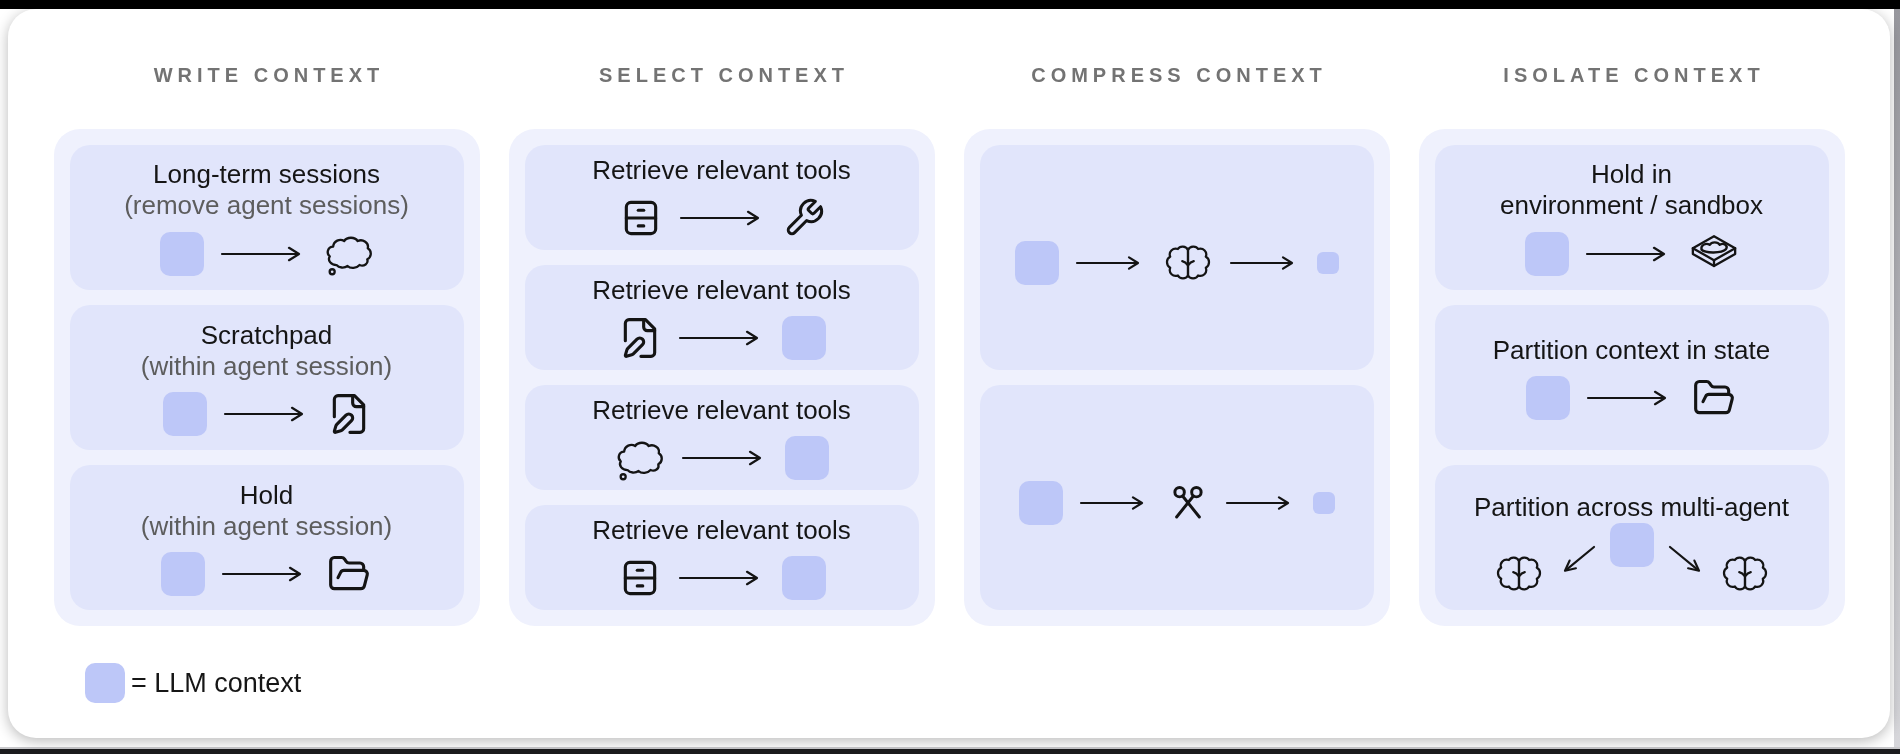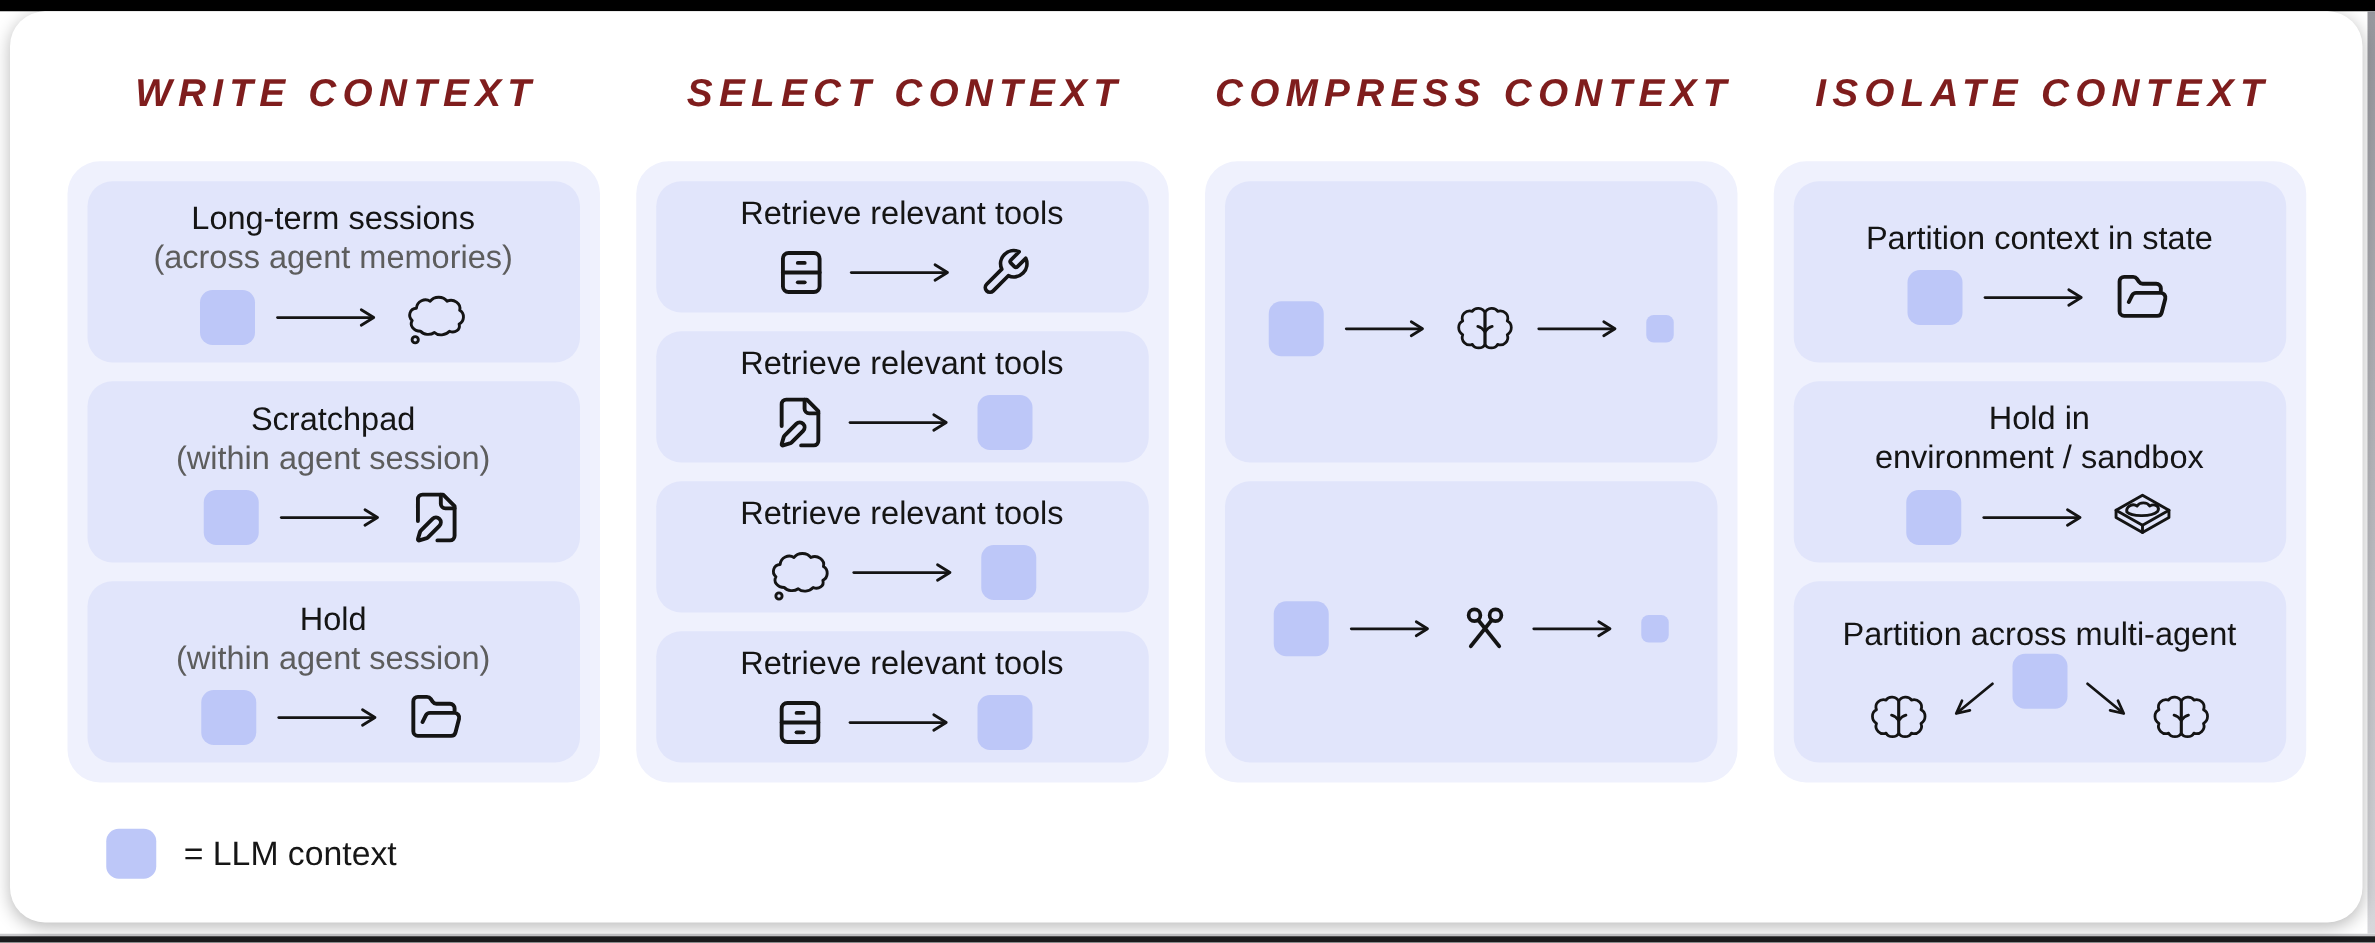--- a/index.html
+++ b/index.html
@@ -13,62 +13,62 @@
   .botbar{position:absolute;bottom:0;left:0;right:0;height:5px;background:#1b1b1d}
   .rightstrip{position:absolute;top:9px;right:0;bottom:7px;width:6px;background:linear-gradient(#97979d,#d7d7db)}
   .stage{
     position:absolute;left:8px;top:9px;right:10px;bottom:16px;
     background:var(--page);border-radius:28px;box-shadow:0 3px 14px rgba(0,0,0,.28);
   }
   .cols{display:flex;justify-content:center;gap:29px;padding-top:44px}
   .col{width:426px;flex:0 0 426px}
   .col-header{
     height:44px;display:flex;align-items:center;justify-content:center;
-    font-size:31px;font-weight:700;letter-spacing:5px;color:#7f1d1d;
-    margin-bottom:32px;white-space:nowrap;padding-left:5px;font-style:italic;
+    font-size:20px;font-weight:700;letter-spacing:5px;color:#737373;
+    margin-bottom:32px;white-space:nowrap;padding-left:5px;
   }
   .panel{
     height:497px;background:var(--panel);border-radius:26px;
     padding:16px;box-sizing:border-box;display:flex;flex-direction:column;gap:15px;
   }
   .card{
     flex:1;background:var(--card);border-radius:20px;
     display:flex;flex-direction:column;align-items:center;justify-content:center;
     padding:8px 12px;box-sizing:border-box;
   }
   .card-title{font-size:26px;line-height:31px;color:#151515;text-align:center;white-space:pre-line;font-weight:500}
   .card-sub{font-size:26px;line-height:31px;color:#5d5d5d;text-align:center}
   .flow{display:flex;align-items:center;justify-content:center;gap:16px;margin-top:10px}
   .flow svg{display:block}
   .sq{background:var(--accent);border-radius:10px;flex:0 0 auto}
   .sq-lg{width:44px;height:44px}
   .sq-sm{width:22px;height:22px;border-radius:6px}
   .flow.split{gap:13px;margin-top:16px}
   .split .f-sq{transform:translateY(-16px)}
   .split .f-brain{transform:translateY(12px)}
-  .legend{position:absolute;left:77px;top:654px;display:flex;align-items:center;gap:22px}
+  .legend{position:absolute;left:77px;top:654px;display:flex;align-items:center;gap:6px}
   .legend-sq{width:40px;height:40px;border-radius:10px;background:var(--accent)}
   .legend-label{font-size:27px;color:#161616}
 </style>
 </head>
 <body style="--accent: #bdc7f8; --panel: #eff1fd; --card: #e1e5fb; --page: #ffffff;">
 
 <div class="topbar"></div>
 <div class="botline"></div>
 <div class="botbar"></div>
 <div class="rightstrip"></div>
 
 <div class="stage">
   <div class="cols" id="columns">
       <div class="col">
         <div class="col-header">WRITE CONTEXT</div>
         <div class="panel">
           <div class="card">
             <div class="card-title">Long-term sessions</div>
-            <div class="card-sub">(across agent memories)</div>
+            <div class="card-sub">(remove agent sessions)</div>
             <div class="flow">
               <div class="sq sq-lg f-sq"></div>
               <span>
                 <svg width="88" height="18" viewBox="0 0 88 18" fill="none" stroke="#141414" stroke-linecap="round" stroke-linejoin="round" stroke-width="2.2">
                   <path d="M2 9h76"></path>
                   <path d="M69 2.8 79 9 69 15.2"></path>
                 </svg>
               </span>
               <span>
                 <svg width="50" height="45" viewBox="0 0 52 46" fill="none" stroke="#141414" stroke-linecap="round" stroke-linejoin="round" stroke-width="2.4">
@@ -258,53 +258,53 @@
               </span>
               <div class="sq sq-sm"></div>
             </div>
           </div>
         </div>
       </div>
       <div class="col">
         <div class="col-header">ISOLATE CONTEXT</div>
         <div class="panel">
           <div class="card">
-            <div class="card-title">Partition context in state</div>
-            <div class="flow">
-              <div class="sq sq-lg f-sq"></div>
-              <span>
-                <svg width="88" height="18" viewBox="0 0 88 18" fill="none" stroke="#141414" stroke-linecap="round" stroke-linejoin="round" stroke-width="2.2">
-                  <path d="M2 9h76"></path>
-                  <path d="M69 2.8 79 9 69 15.2"></path>
-                </svg>
-              </span>
-              <span>
-                <svg width="48" height="44" viewBox="0 0 24 24" fill="none" stroke="#141414" stroke-linecap="round" stroke-linejoin="round" stroke-width="1.7">
-                  <path d="m6 14 1.45-2.9A2 2 0 0 1 9.24 10H20a2 2 0 0 1 1.94 2.5l-1.55 6a2 2 0 0 1-1.94 1.5H4a2 2 0 0 1-2-2V5a2 2 0 0 1 2-2h3.93a2 2 0 0 1 1.66.9l.82 1.2a2 2 0 0 0 1.66.9H18a2 2 0 0 1 2 2v2"></path>
-                </svg>
-              </span>
-            </div>
-          </div>
-          <div class="card">
             <div class="card-title">Hold in
 environment / sandbox</div>
             <div class="flow">
               <div class="sq sq-lg f-sq"></div>
               <span>
                 <svg width="88" height="18" viewBox="0 0 88 18" fill="none" stroke="#141414" stroke-linecap="round" stroke-linejoin="round" stroke-width="2.2">
                   <path d="M2 9h76"></path>
                   <path d="M69 2.8 79 9 69 15.2"></path>
                 </svg>
               </span>
               <span>
                 <svg width="50" height="45" viewBox="0 0 52 46" fill="none" stroke="#141414" stroke-linecap="round" stroke-linejoin="round" stroke-width="2.4">
                   <path d="M26 5 48 17.5 26 30 4 17.5Z"></path>
                   <path d="M4 17.5v6L26 36l22-12.5v-6"></path>
                   <path d="M26 30v6"></path>
                   <path d="M13 19 C12 14 18 11.5 21.5 14 C23.5 10.5 30 10.5 32 14 C36 11.5 41 14.5 38.5 18.5 C34 23 17 23 13 19 Z"></path>
+                </svg>
+              </span>
+            </div>
+          </div>
+          <div class="card">
+            <div class="card-title">Partition context in state</div>
+            <div class="flow">
+              <div class="sq sq-lg f-sq"></div>
+              <span>
+                <svg width="88" height="18" viewBox="0 0 88 18" fill="none" stroke="#141414" stroke-linecap="round" stroke-linejoin="round" stroke-width="2.2">
+                  <path d="M2 9h76"></path>
+                  <path d="M69 2.8 79 9 69 15.2"></path>
+                </svg>
+              </span>
+              <span>
+                <svg width="48" height="44" viewBox="0 0 24 24" fill="none" stroke="#141414" stroke-linecap="round" stroke-linejoin="round" stroke-width="1.7">
+                  <path d="m6 14 1.45-2.9A2 2 0 0 1 9.24 10H20a2 2 0 0 1 1.94 2.5l-1.55 6a2 2 0 0 1-1.94 1.5H4a2 2 0 0 1-2-2V5a2 2 0 0 1 2-2h3.93a2 2 0 0 1 1.66.9l.82 1.2a2 2 0 0 0 1.66.9H18a2 2 0 0 1 2 2v2"></path>
                 </svg>
               </span>
             </div>
           </div>
           <div class="card">
             <div class="card-title">Partition across multi-agent</div>
             <div class="flow split">
               <span class="f-brain">
                 <svg width="50" height="41" viewBox="0 0 52 42" fill="none" stroke="#141414" stroke-linecap="round" stroke-linejoin="round" stroke-width="2.3">
                   <path d="M26 8 C24 3.5 17.5 3.5 15.5 7 C10 5.5 5.5 10 7.5 15 C3 17 3 24 7.5 26.5 C5.5 31.5 10.5 36.5 15.5 34.5 C17.5 38.5 24 38.5 26 34.5 Z"></path>

